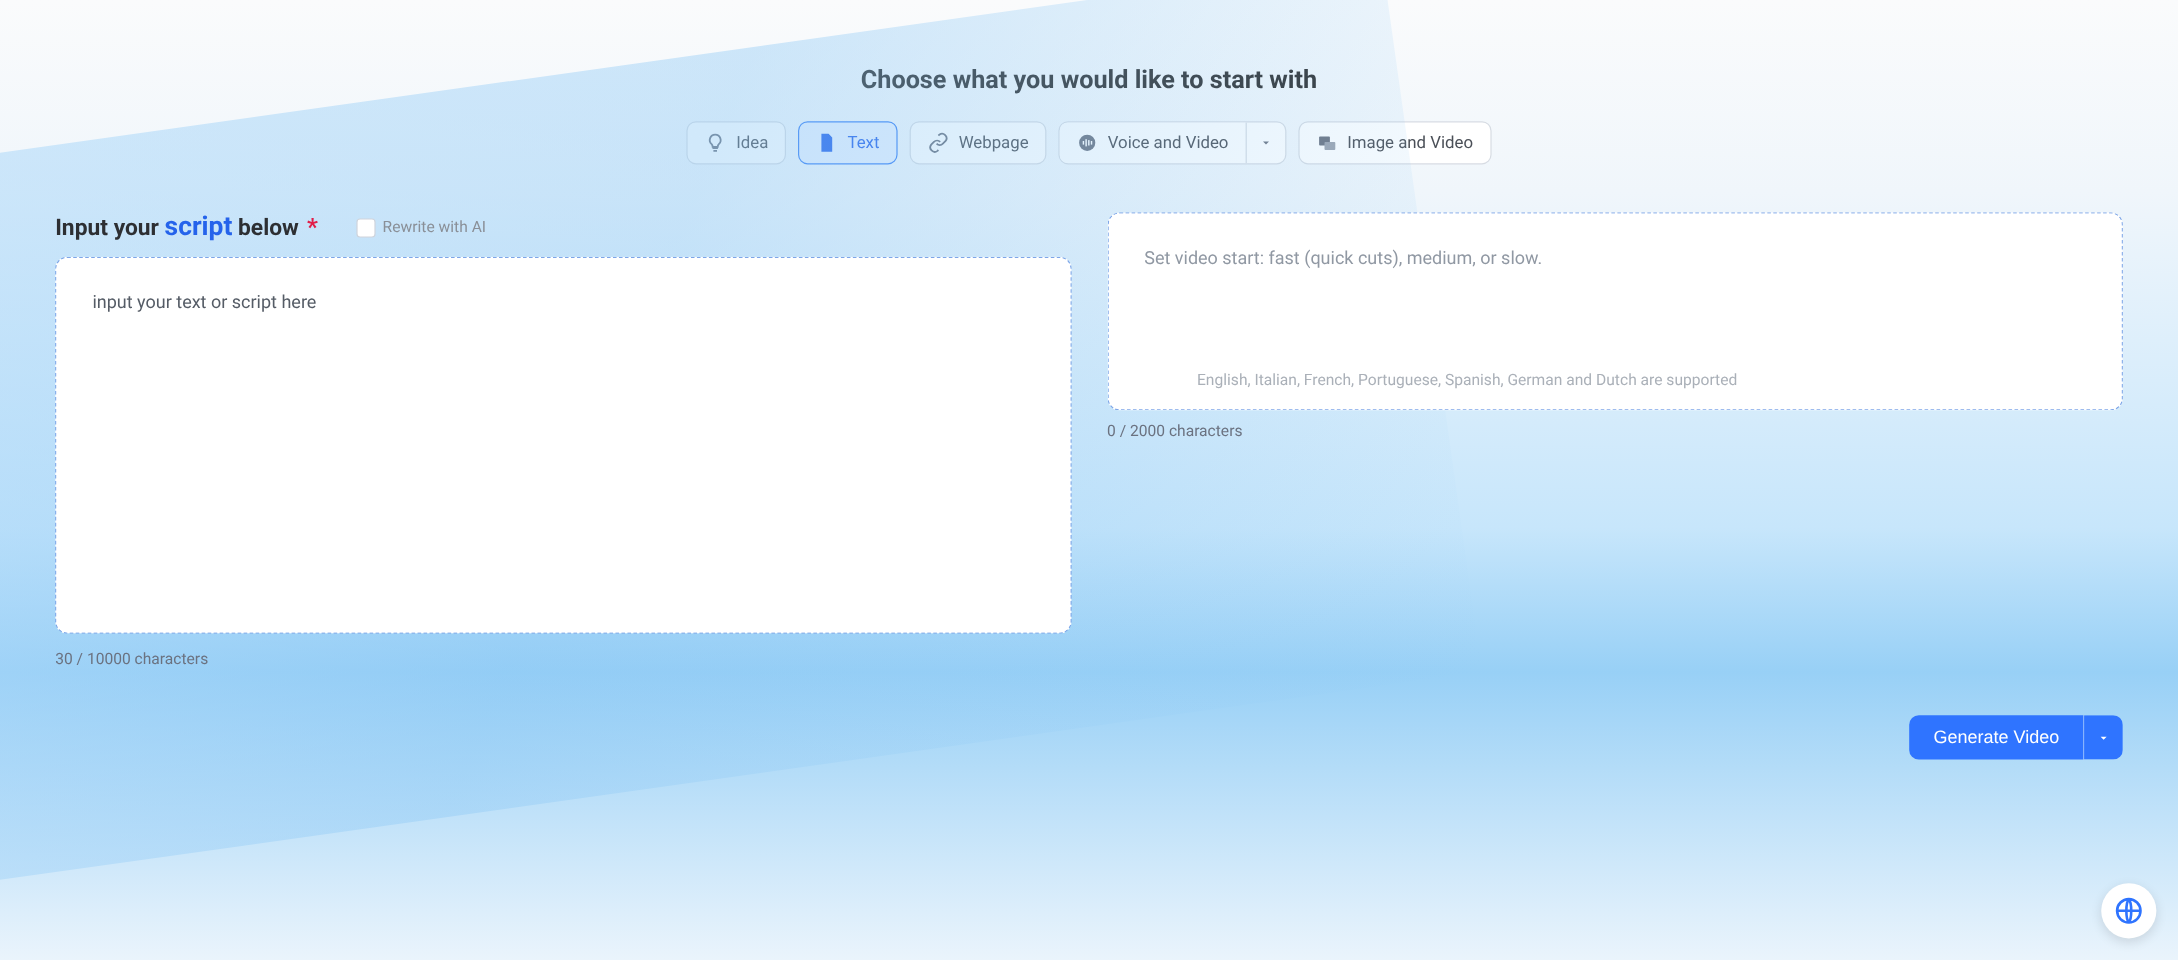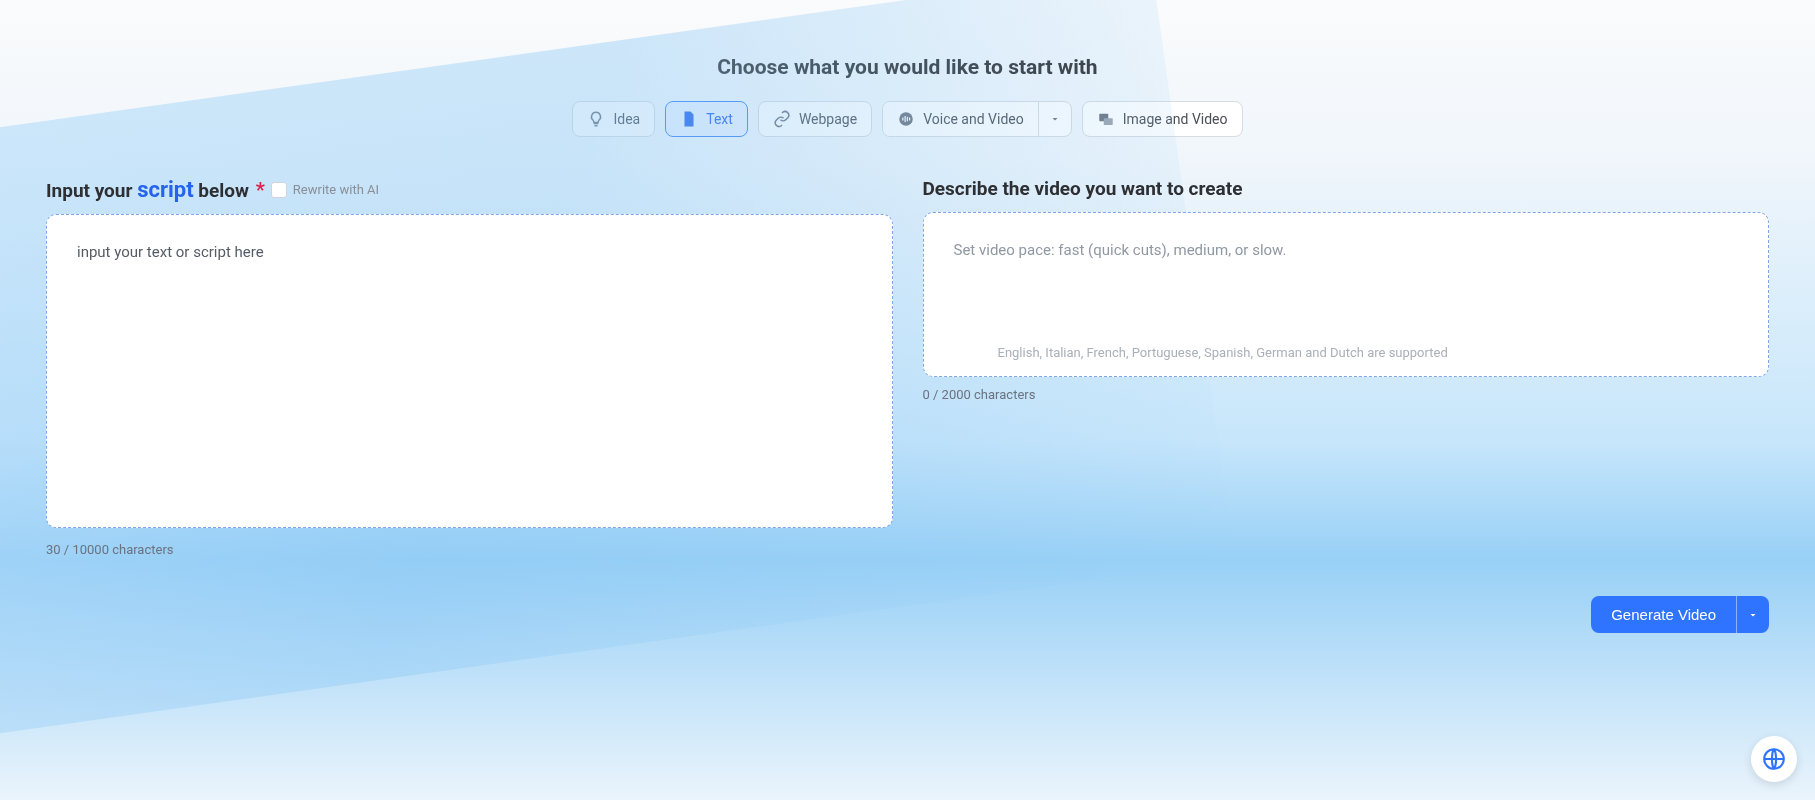--- a/index.html
+++ b/index.html
@@ -76,21 +76,21 @@
     gap: 30px;
     padding: 40px 46px 0 46px;
     position: relative;
     z-index: 2;
   }
   .col { flex: 1; }
 
   .label-row {
     display: flex;
     align-items: center;
-    gap: 6px;
+    gap: 32px;
     margin-bottom: 12px;
   }
   .label-row h2 {
     font-size: 19px;
     font-weight: 700;
     color: #2d2f33;
   }
   .label-row h2 .script {
     color: #2563eb;
     font-weight: 700;
@@ -253,25 +253,22 @@
       <label class="rewrite">
         <span class="chk"></span>
         <span>Rewrite with AI</span>
       </label>
     </div>
     <textarea id="script-box" class="dash-box" placeholder="input your text or script here" style="">input your text or script here</textarea>
     <div class="counter">30 / 10000 characters</div>
   </div>
 
   <div class="col">
-    <div class="label-row">
-      <h2>Describe the video you want to create</h2>
-    </div>
     <div id="desc-box" class="dash-box">
-      <div class="placeholder">Set video pace: fast (quick cuts), medium, or slow.</div>
+      <div class="placeholder">Set video start: fast (quick cuts), medium, or slow.</div>
       <div class="hint">English, Italian, French, Portuguese, Spanish, German and Dutch are supported</div>
     </div>
     <div class="counter">0 / 2000 characters</div>
   </div>
 </div>
 
 <div class="gen-wrap">
   <button class="gen-btn">Generate Video</button>
   <button class="gen-caret">
     <svg width="12" height="12" viewBox="0 0 24 24" fill="#fff">

